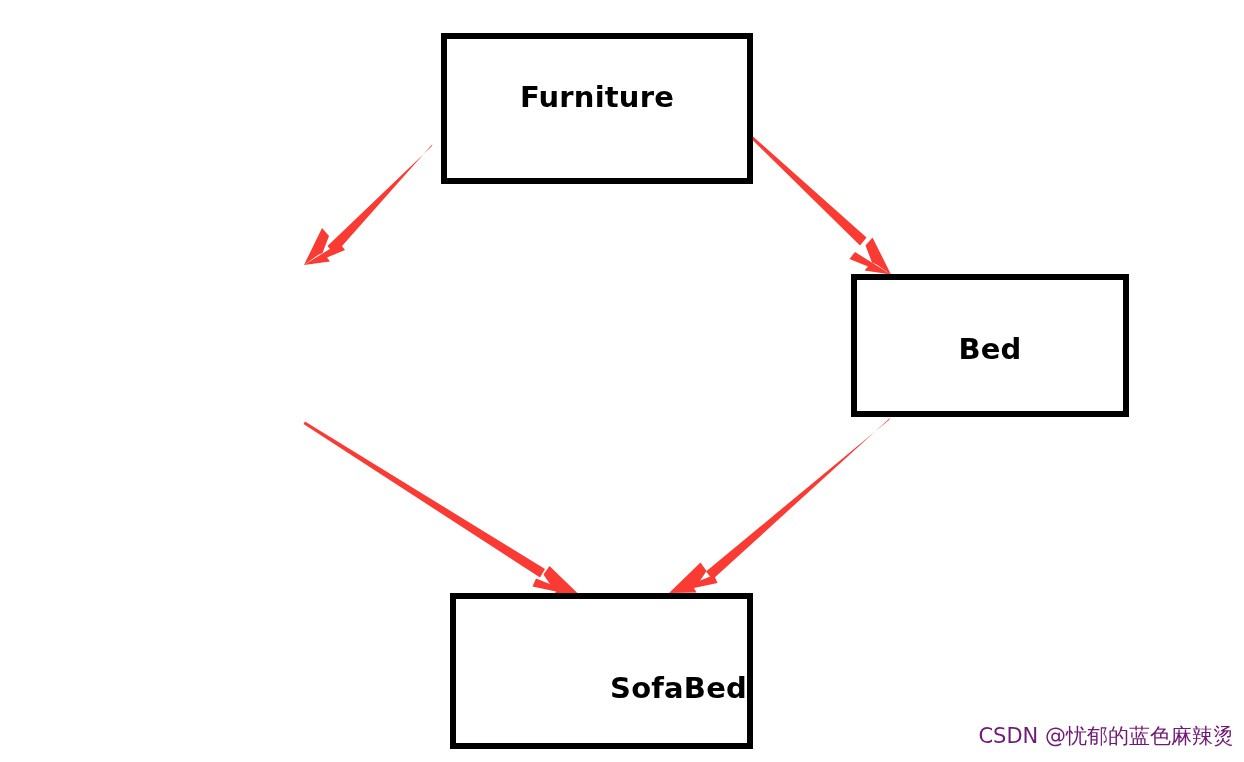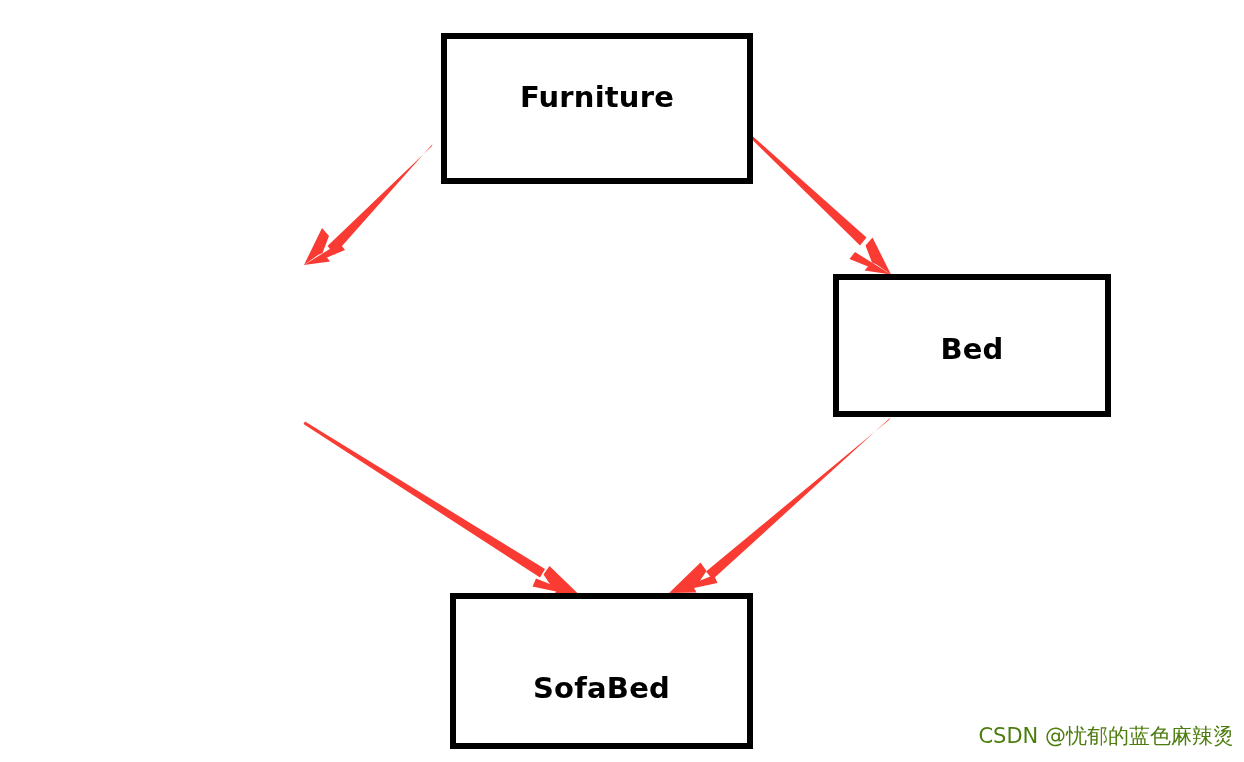--- a/index.html
+++ b/index.html
@@ -37,42 +37,42 @@
     user-select: none;
   }
 
   
   #node-furniture { left: 441px; top: 33px;  width: 312px; height: 151px; }
   #node-furniture .node-label { transform: translateY(-12px); }
 
   #node-sofa      { left: 64px;  top: 264px; width: 263px; height: 147px; }
   #node-sofa .node-label { transform: translateY(-7px); }
 
-  #node-bed       { left: 833px; top: 274px; width: 278px; height: 143px; }
+  #node-bed       { left: 851px; top: 274px; width: 278px; height: 143px; }
   #node-bed .node-label { transform: translateY(3px); }
 
-  #node-sofabed   { left: 450px; top: 593px; width: 303px; height: 156px; }
+  #node-sofabed   { left: 450px; top: 593px; width: 303px; height: 156px; justify-content: flex-end; }
   #node-sofabed .node-label { transform: translateY(17px); }
 
   #edges {
     position: absolute;
     left: 0;
     top: 0;
     width: 1244px;
     height: 762px;
     z-index: 2;
   }
 
   #watermark {
     position: absolute;
     right: 10px;
     bottom: 12px;
     font-family: "DejaVu Sans", "Liberation Sans", sans-serif;
     font-size: 21px;
-    color: #4d7c0f;
+    color: #701a75;
     white-space: nowrap;
     user-select: none;
     z-index: 4;
   }
 </style>
 </head>
 <body>
 
 <div id="canvas">
 

